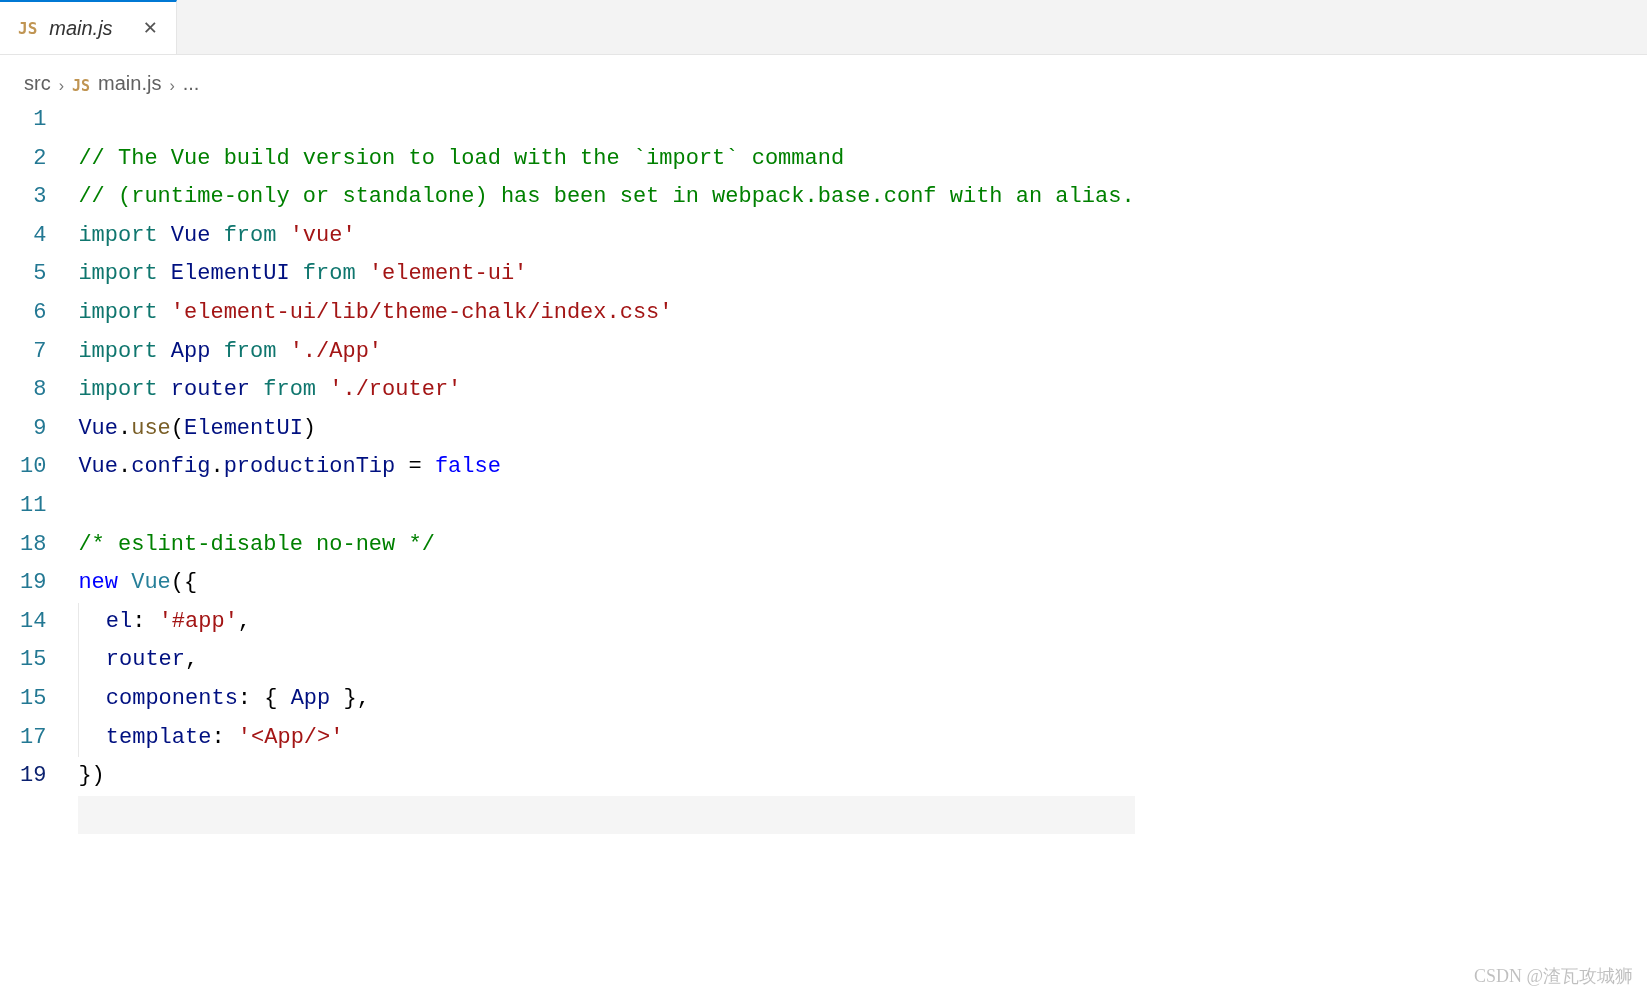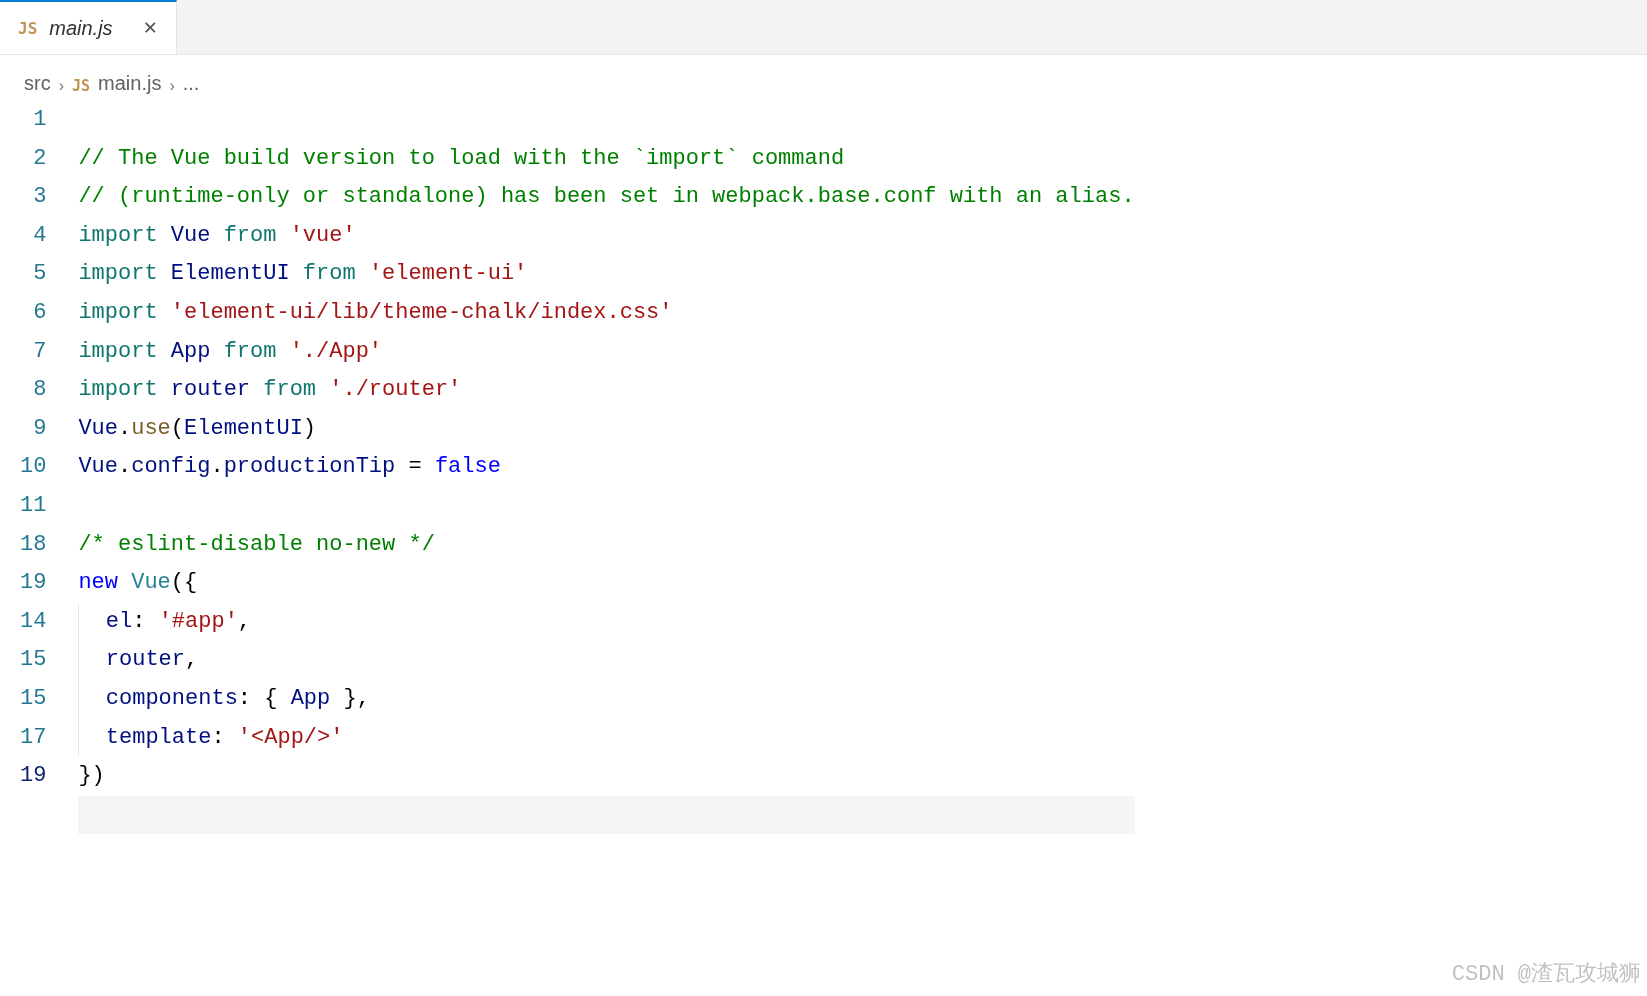--- a/index.html
+++ b/index.html
@@ -101,24 +101,24 @@
       vertical-align: top;
     }
     .current-line-bg {
       background: #f5f5f5;
       display: inline-block;
       width: 100%;
     }
     .watermark {
       position: fixed;
       bottom: 8px;
-      right: 6px;
+      right: 14px;
       color: rgba(0,0,0,0.25);
-      font-family: Liberation Mono, monospace;
-      font-size: 22px;
+      font-family: Liberation Serif, serif;
+      font-size: 18px;
     }
     .code-line { display: block; height: 38.6px; }
   </style>
 </head>
 <body>
 
 <div class="tab-bar">
   <div class="tab">
     <span class="js-icon">JS</span>
     <span>main.js</span>

